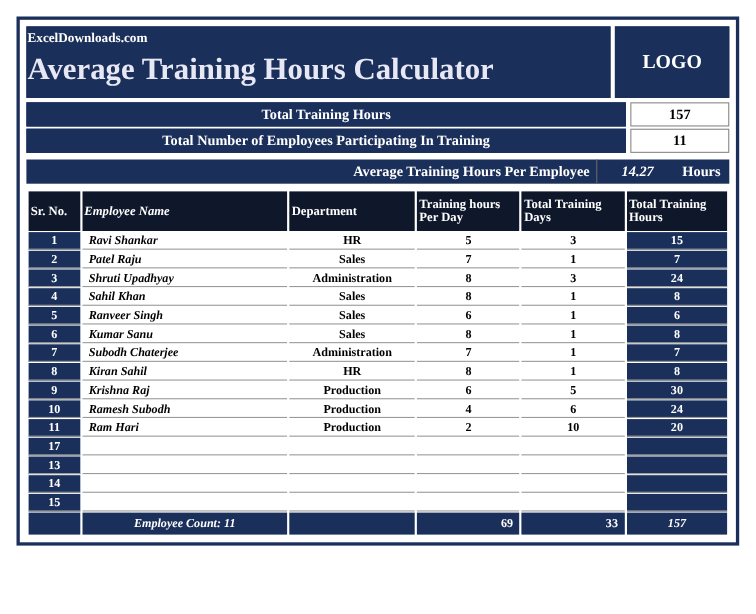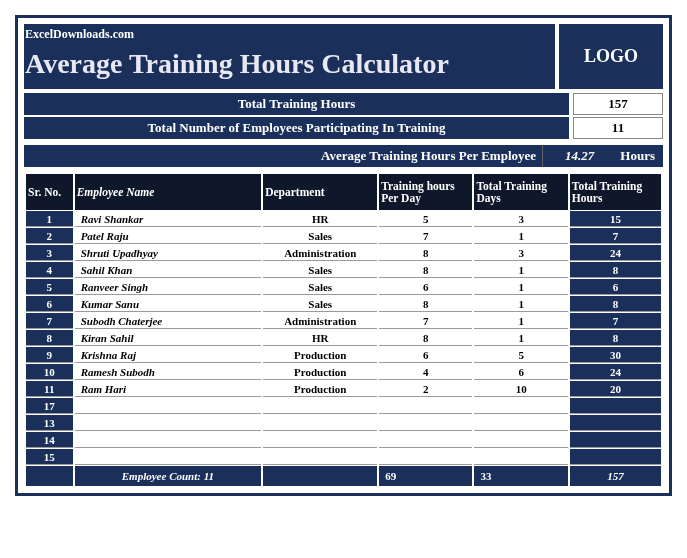--- a/index.html
+++ b/index.html
@@ -143,21 +143,21 @@
   }
   tr.footer td {
     background: #1a2f5a;
     color: #fff;
     font-weight: bold;
     font-style: italic;
     padding: 4px 6px;
     border-bottom: none;
   }
   tr.footer td.name { text-align: center; font-style: italic; margin-top: 21px; }
-  tr.footer td.num { text-align: left; font-style: normal; }
+  tr.footer td.num { text-align: right; font-style: normal; }
   tr.footer td.sn,
   tr.footer td.dept { font-style: normal; }
   .col-sn { width: 45px; }
   .col-name { width: 180px; }
   .col-dept { width: 110px; }
   .col-hpd { width: 90px; }
   .col-days { width: 90px; }
   .col-tot { width: 88px; }
   .container { position: relative; }
 </style>

